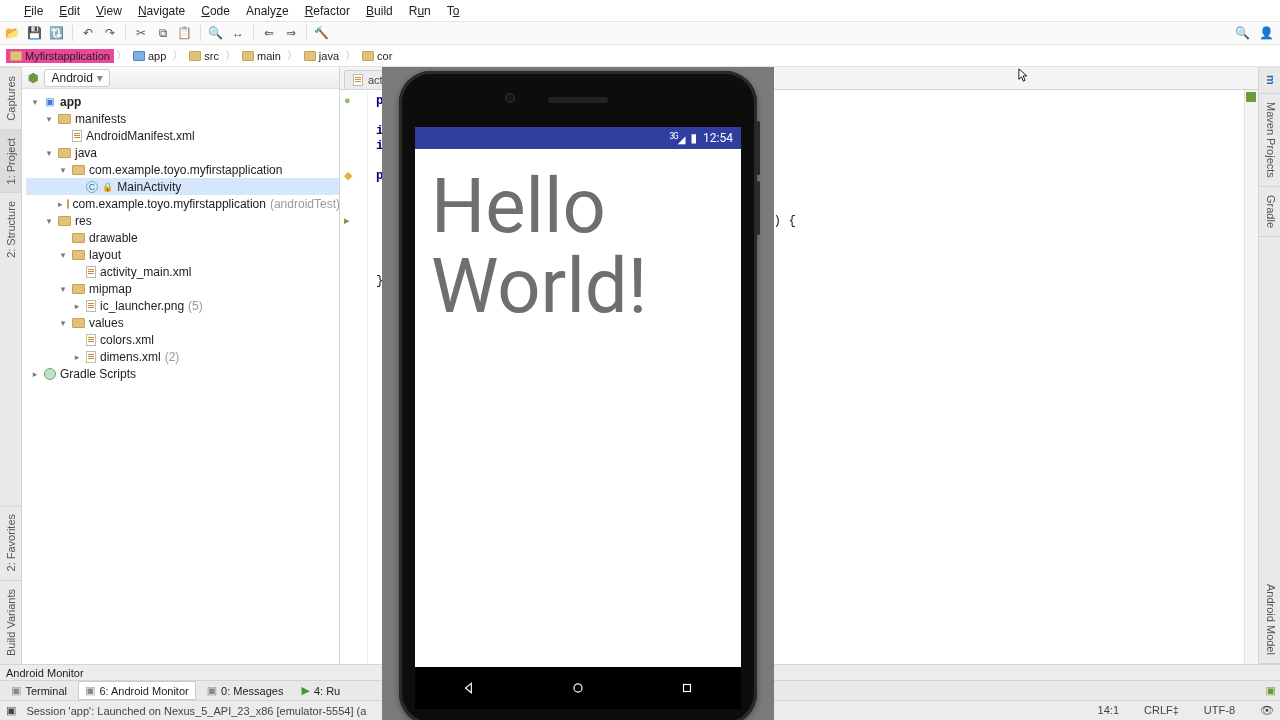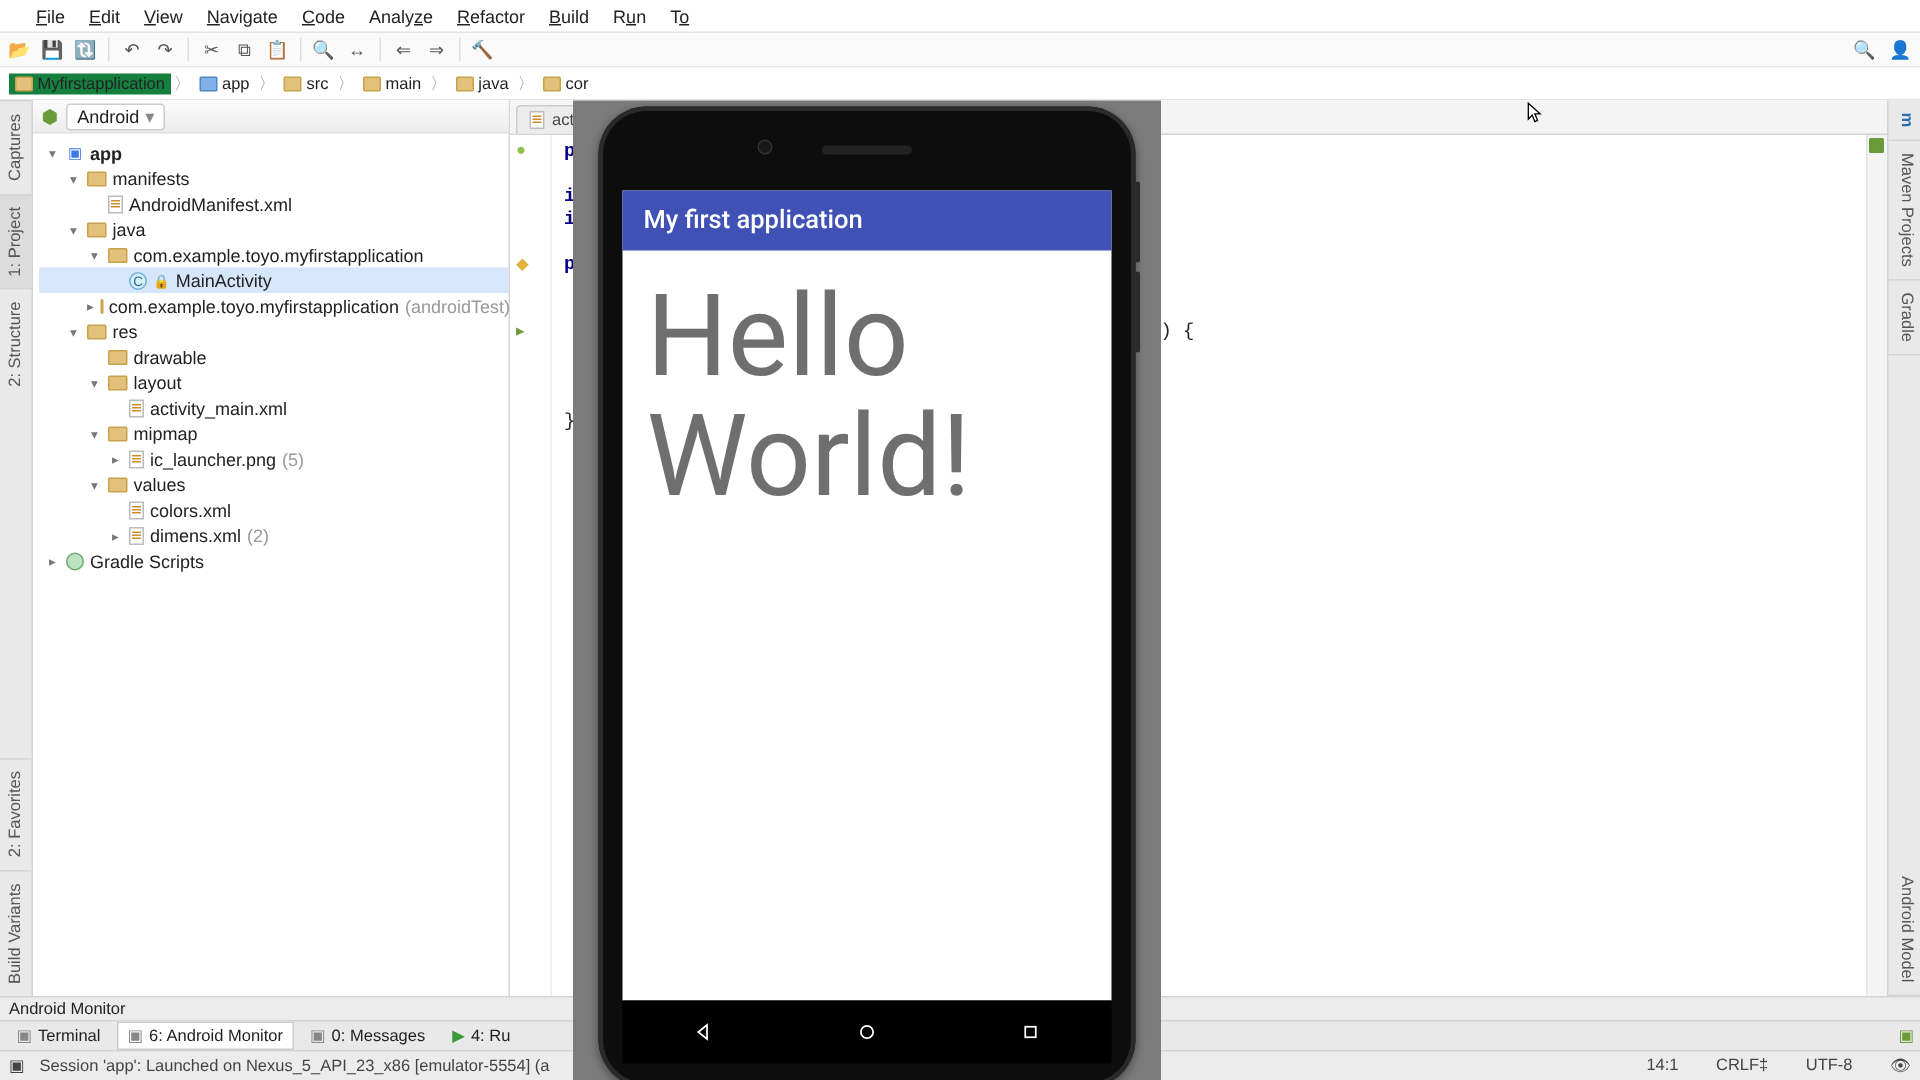--- a/index.html
+++ b/index.html
@@ -15,21 +15,21 @@
   .menubar span { padding: 2px 6px; color:#222; cursor:default; }
   .menubar span u { text-decoration: underline; }
   
   .toolbar { display:flex; align-items:center; height:24px; border-top:1px solid #e4e4e4; border-bottom:1px solid #e4e4e4; padding:0 4px; gap:4px; background:#fafafa;}
   .tb-btn { width:18px; height:18px; display:flex; align-items:center; justify-content:center; color:#555; }
   .tb-sep { width:1px; height:16px; background:#ddd; margin:0 2px; }
   .tb-right { margin-left:auto; display:flex; gap:6px; align-items:center;}
   
   .breadcrumbs { display:flex; align-items:center; height:22px; padding:0 6px; gap:2px; background:#fff; border-bottom:1px solid #e4e4e4; font-size:11px;}
   .crumb { display:flex; align-items:center; gap:3px; padding: 1px 4px; }
-  .crumb.hl { background:#15803d; }
+  .crumb.hl { background:#ec4899; }
   .crumb .fico { width:12px; height:10px; background:#e2c17c; border:1px solid #c9a24d; border-radius:1px; }
   .chevr { color:#999; }
   
   .main { flex:1; display:flex; min-height:0; }
   
   .siderails-left { width:22px; background:#e9e9e9; border-right:1px solid #d4d4d4; display:flex; flex-direction:column; }
   .rail { writing-mode: vertical-rl; transform: rotate(180deg); padding:8px 3px; font-size:11px; color:#555; text-align:center; border-bottom:1px solid #d4d4d4; display:flex; align-items:center; gap:4px;}
   .siderails-right { width:22px; background:#e9e9e9; border-left:1px solid #d4d4d4; display:flex; flex-direction:column; }
   .rail-r { writing-mode: vertical-rl; padding:8px 3px; font-size:11px; color:#555; border-bottom:1px solid #d4d4d4;}
   
@@ -321,21 +321,25 @@
       <div style="flex:1"></div>
       <div class="rail-r">Android Model</div>
     </div>
 
     <div class="emulator">
       <div class="emu-bg"></div>
       <div class="phone">
         <div class="earpiece"></div>
           <div class="cam"></div>
         <div class="screen">
-          <div class="appbar">My first application</div>
+          <div class="statusbar">
+            <span class="sig"><sup>3G</sup>◢</span>
+            <span>▮</span>
+            <span>12:54</span>
+          </div>
           <div class="content">
             <div class="hello">Hello World!</div>
           </div>
         </div>
         <div class="navbar">
           <div class="navbtn">
               <svg viewBox="0 0 24 24" fill="none" stroke="#fff" stroke-width="2">
                 <path d="M16 4 L6 12 L16 20 Z" fill="none"></path>
               </svg>
             </div>

